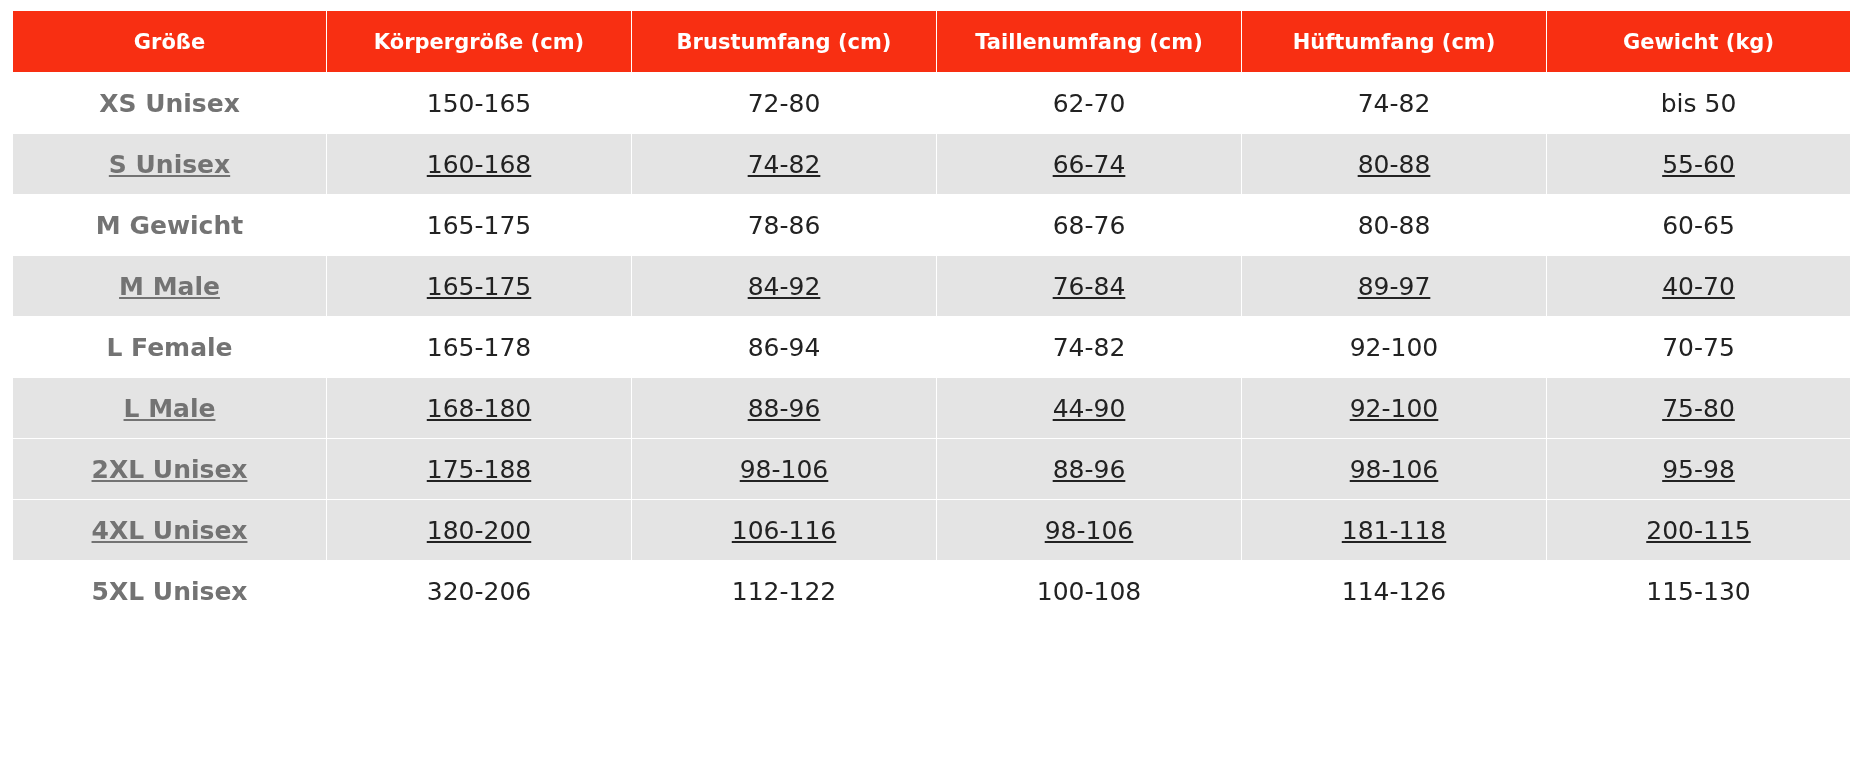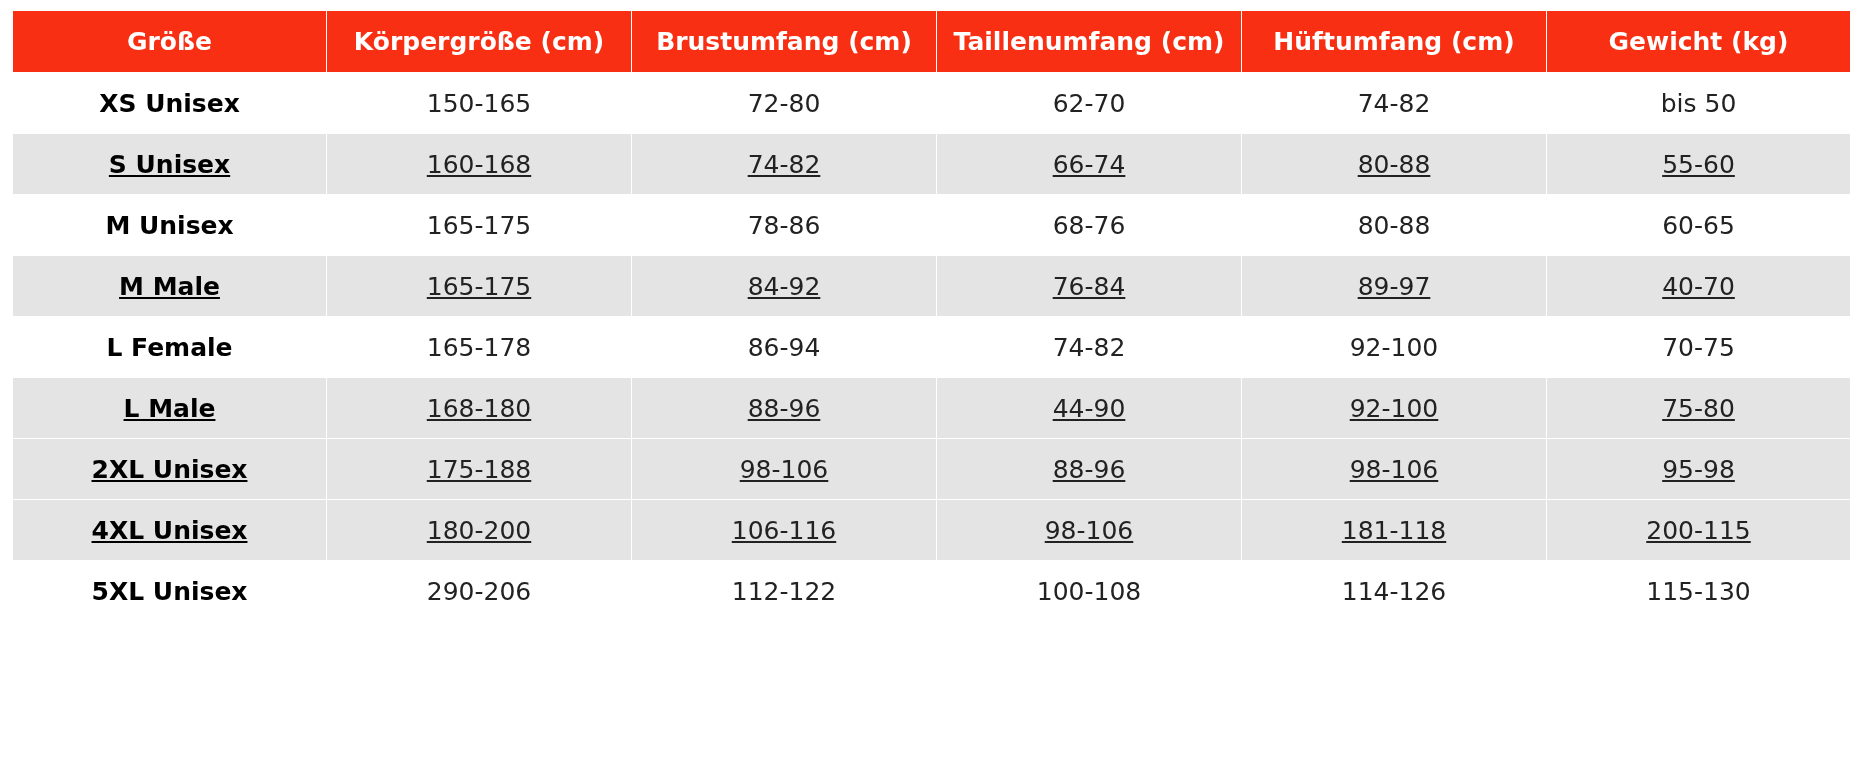--- a/index.html
+++ b/index.html
@@ -31,34 +31,34 @@
     font-size: 25px;
     color: #222222;
     height: 61px;
     padding: 0 6px;
     box-sizing: border-box;
   }
   table.size-table thead th {
     background: #f82f12;
     color: #ffffff;
     font-weight: bold;
-    font-size: 25px;
+    font-size: 21px;
     height: 62px;
     border: 1px solid #ffffff;
   }
   table.size-table tbody tr.row-odd td {
     background: #ffffff;
   }
   table.size-table tbody tr.row-even td {
     background: #e4e4e4;
     text-decoration: underline;
   }
   table.size-table tbody td.col-0 {
     font-weight: bold;
-    color: #000000;
+    color: #737373;
   }
   
   col.c0 { width: 314px; }
   col.c1 { width: 305px; }
   col.c2 { width: 305px; }
   col.c3 { width: 305px; }
   col.c4 { width: 305px; }
   col.c5 { width: 304px; }
 </style>
 </head>
@@ -95,21 +95,21 @@
       </tr>
       <tr class="row-even">
         <td class="col-0">S Unisex</td>
         <td>160-168</td>
         <td>74-82</td>
         <td>66-74</td>
         <td>80-88</td>
         <td>55-60</td>
       </tr>
       <tr class="row-odd">
-        <td class="col-0">M Unisex</td>
+        <td class="col-0">M Gewicht</td>
         <td>165-175</td>
         <td>78-86</td>
         <td>68-76</td>
         <td>80-88</td>
         <td>60-65</td>
       </tr>
       <tr class="row-even">
         <td class="col-0">M Male</td>
         <td>165-175</td>
         <td>84-92</td>
@@ -144,21 +144,21 @@
       <tr class="row-even">
         <td class="col-0">4XL Unisex</td>
         <td>180-200</td>
         <td>106-116</td>
         <td>98-106</td>
         <td>181-118</td>
         <td>200-115</td>
       </tr>
       <tr class="row-odd">
         <td class="col-0">5XL Unisex</td>
-        <td>290-206</td>
+        <td>320-206</td>
         <td>112-122</td>
         <td>100-108</td>
         <td>114-126</td>
         <td>115-130</td>
       </tr>
     </tbody>
   </table>
 </div>
 
 </body></html>

